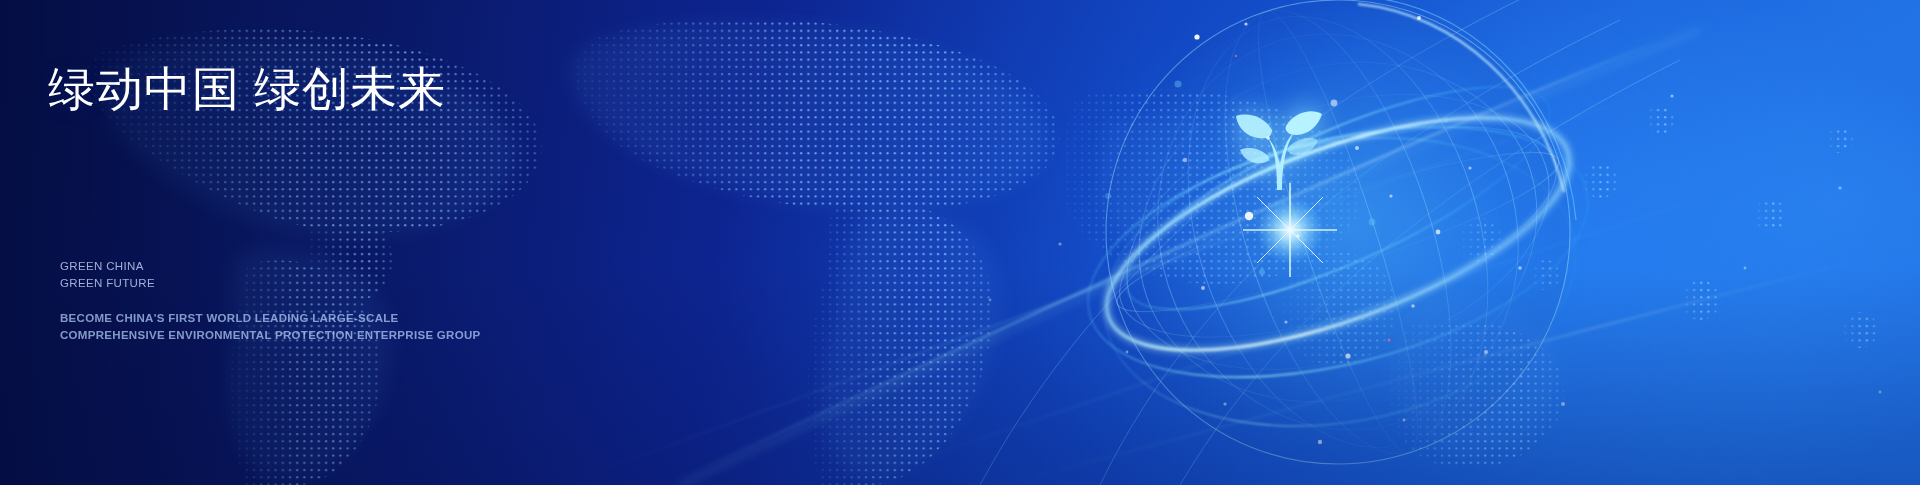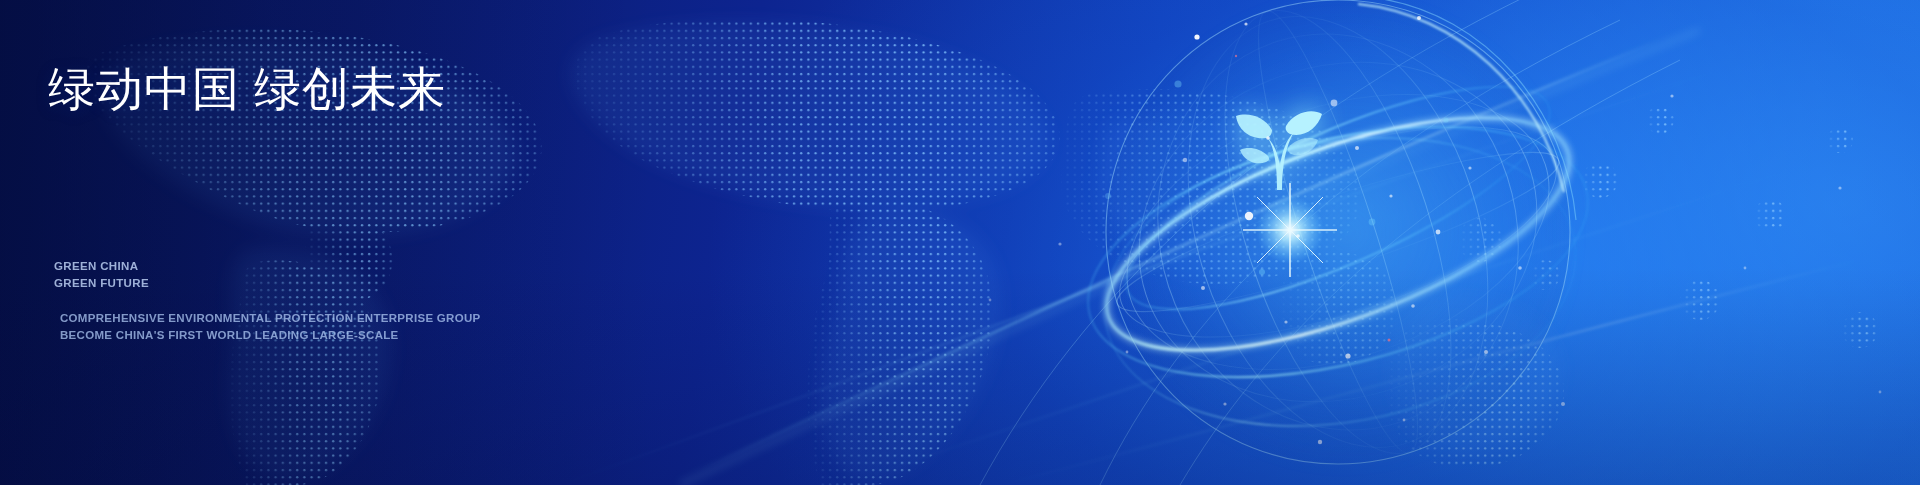--- a/index.html
+++ b/index.html
@@ -72,23 +72,23 @@
     font-size:47px; line-height:1.17;
     color:#ffffff; font-weight:400;
     letter-spacing:1px;
     white-space:nowrap;
     margin-top:2px;
     text-shadow:0 2px 14px rgba(0,30,120,.45);
   }
   .hl-red{ color:#ff0a12; }
 
   .slogan-en{
-    position:absolute; left:54px; top:258px;
+    position:absolute; left:60px; top:258px;
     z-index:6;
-    font-size:11.5px; font-weight:bold; line-height:1.45;
+    font-size:11.5px; font-weight:normal; line-height:1.45;
     letter-spacing:.35px;
     color:rgba(196,216,250,.80);
     text-transform:uppercase;
   }
   .desc-en{
     position:absolute; left:60px; top:310px;
     z-index:6;
     font-size:11.5px; font-weight:bold; line-height:1.45;
     letter-spacing:.3px;
     color:rgba(180,206,248,.72);
@@ -350,17 +350,17 @@
   <div class="copy">
     <div class="headline1">绿动中国 绿创未来</div>
   </div>
 
   <div class="slogan-en">
     <div>GREEN CHINA</div>
     <div>GREEN FUTURE</div>
   </div>
 
   <div class="desc-en">
+    <div>BECOME CHINA'S FIRST WORLD LEADING LARGE-SCALE</div>
     <div>COMPREHENSIVE ENVIRONMENTAL PROTECTION ENTERPRISE GROUP</div>
-    <div>BECOME CHINA'S FIRST WORLD LEADING LARGE-SCALE</div>
   </div>
 
 </div>
 
 </body></html>

